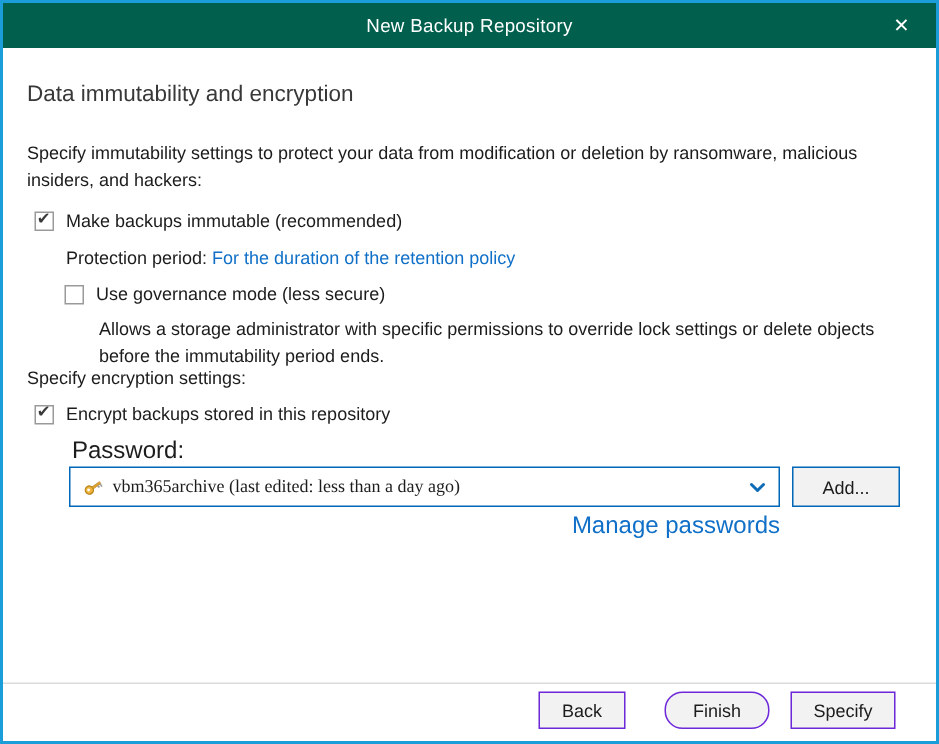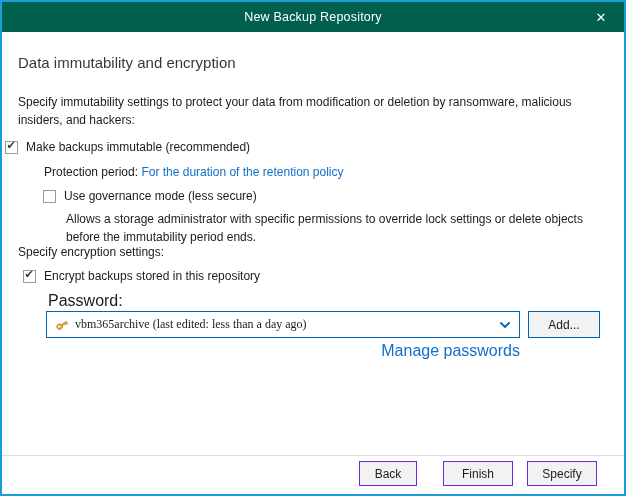--- a/index.html
+++ b/index.html
@@ -51,21 +51,21 @@
   }
   .checkbox{
     width:13px;height:13px;flex:0 0 13px;
     border:1px solid #9a9a9a;background:#fff;position:relative;
   }
   .checkbox.checked::after{
     content:"\2714";
     position:absolute;left:0.5px;top:-2.5px;
     font-size:11px;color:#3a3a3a;
   }
-  #row-immutable{left:3px;top:138px;}
+  #row-immutable{left:21px;top:138px;}
   #row-governance{left:41px;top:187px;}
   #row-encrypt{left:21px;top:267px;}
   .protection-line{
     position:absolute;left:42px;top:163px;
     font-size:12px;color:var(--text);
   }
   .link{color:var(--link-blue);cursor:pointer;text-decoration:none;margin-top:16px;}
   .section-label{
     position:absolute;left:16px;top:243px;
     font-size:12px;color:var(--text);
@@ -93,21 +93,21 @@
   #add-btn{left:526px;top:309px;width:72px;height:27px;border-color:var(--accent-blue);}
   .manage-line{
     position:absolute;left:44px;top:340px;width:474px;
     text-align:right;font-size:16px;
   }
   .footer-sep{
     position:absolute;left:0;right:0;top:453px;height:0;
     border-top:1px solid #dcdcdc;
   }
   #back-btn{left:357px;top:459px;width:58px;}
-  #finish-btn{left:441px;top:459px;width:70px;}
+  #finish-btn{left:441px;top:459px;width:70px;border-radius:12px;}
   #cancel-btn{left:525px;top:459px;width:70px;}
 </style>
 </head>
 <body>
 
 <div class="window">
 
   <div class="titlebar">
     <span class="titlebar-title">New Backup Repository</span>
     <span class="close-btn">✕</span>

